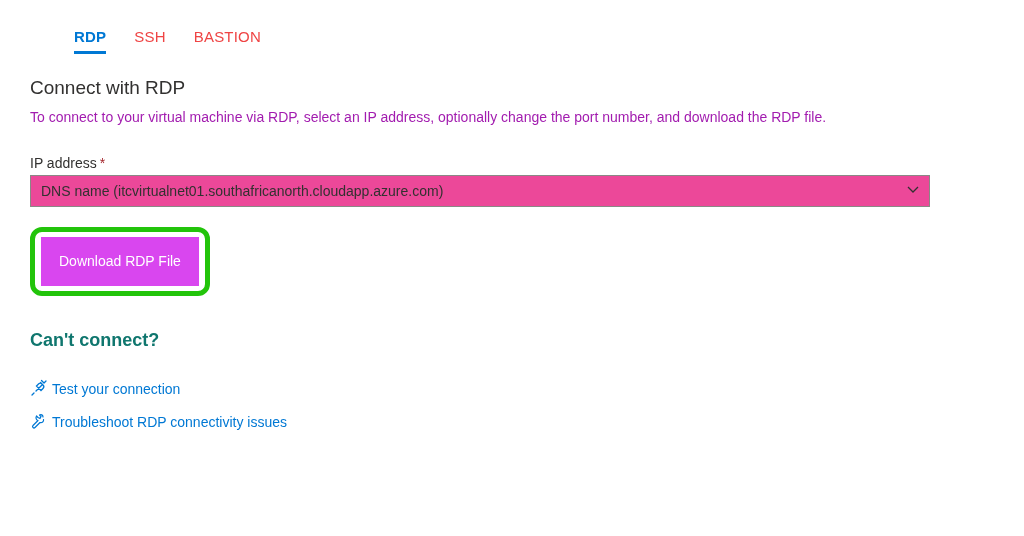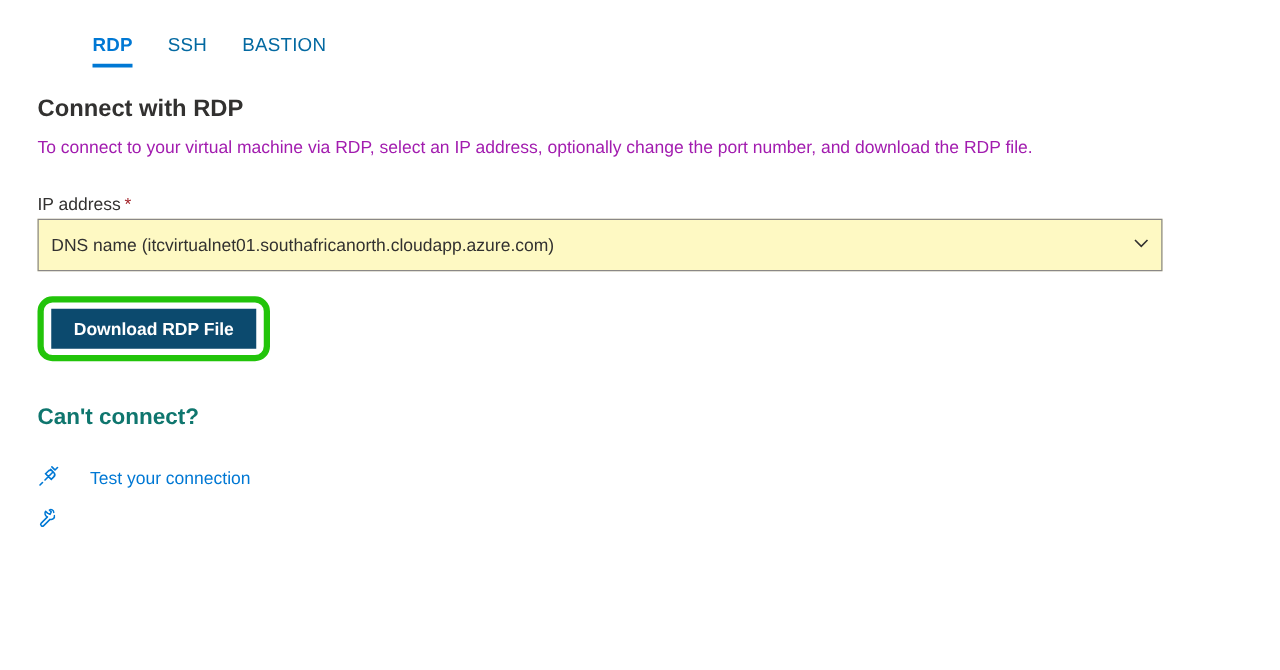--- a/index.html
+++ b/index.html
@@ -15,32 +15,32 @@
       display: flex;
       gap: 28px;
       border-bottom: 1px solid transparent;
       margin-bottom: 22px;
       margin-left: 44px;
     }
     .tab {
       font-size: 15px;
       padding-bottom: 6px;
       cursor: pointer;
-      color: #0369a1;
+      color: #ef4444;
       border-bottom: 3px solid transparent;
       letter-spacing: 0.2px;
     }
     .tab.active {
       color: #0078d4;
       border-bottom-color: #0078d4;
       font-weight: 600;
     }
     .heading {
       font-size: 19px;
-      font-weight: 700;
+      font-weight: 400;
       color: #323130;
       margin-bottom: 8px;
     }
     .description {
       color: #a21caf;
       line-height: 1.55;
       max-width: 900px;
       margin-bottom: 26px;
     }
     .field { margin-bottom: 20px; }
@@ -50,64 +50,64 @@
       margin-bottom: 4px;
       font-size: 14px;
     }
     .required { color: #a4262c; margin-left: 3px; }
     .select-wrap {
       position: relative;
       width: 900px;
     }
     .select-input, .text-input {
       width: 900px;
-      height: 42px;
+      height: 32px;
       border: 1px solid #8a8886;
       padding: 0 32px 0 10px;
       font-size: 14px;
-      background: #fef9c3;
+      background: #ec4899;
       font-family: inherit;
       color: #323130;
     }
     .text-input { padding-right: 10px; }
     .chevron {
       position: absolute;
       right: 10px;
       top: 50%;
       transform: translateY(-50%);
       pointer-events: none;
     }
     .highlight-box {
       display: inline-block;
       border: 5px solid #22c40a;
       border-radius: 12px;
       padding: 5px 6px;
       margin-bottom: 34px;
     }
     .primary-btn {
-      background: #0c4a6e;
+      background: #d946ef;
       color: #ffffff;
       border: none;
-      height: 32px;
+      height: 49px;
       padding: 0 18px;
       font-size: 14px;
-      font-weight: 700;
+      font-weight: 400;
       cursor: pointer;
       font-family: inherit;
     }
     .subheading {
       font-size: 18px;
       font-weight: 600;
       margin-bottom: 28px;
       color: #0f766e;
     }
     .link-row {
       display: flex;
       align-items: center;
-      gap: 24px;
+      gap: 4px;
       margin-bottom: 12px;
     }
     .link-row a {
       color: #0078d4;
       text-decoration: none;
       font-size: 14px;
     }
     .link-row svg { flex: 0 0 auto; }
   </style>
 </head>
@@ -155,16 +155,17 @@
   </span>
   <a href="#">Test your connection</a>
 </div>
 
 <div class="link-row">
   <span>
     <svg width="18" height="18" viewBox="0 0 18 18">
       <path d="M13 5 C13 3 11 2 9.5 3 L11 4.5 L10 6.5 L8 5.5 L6.5 4 C5.5 5.5 6 7.8 8 8.5 L3 13.5 C2.5 14 2.5 15 3 15.5 C3.5 16 4.5 16 5 15.5 L10 10.5 C12 11 14 9.5 13.5 7.5" stroke="#0078d4" stroke-width="1.2" fill="none" stroke-linecap="round" stroke-linejoin="round"></path>
     </svg>
   </span>
+  <a href="#">Troubleshoot RDP connectivity issues</a>
 </div>
 
 
 
 
 </body></html>

